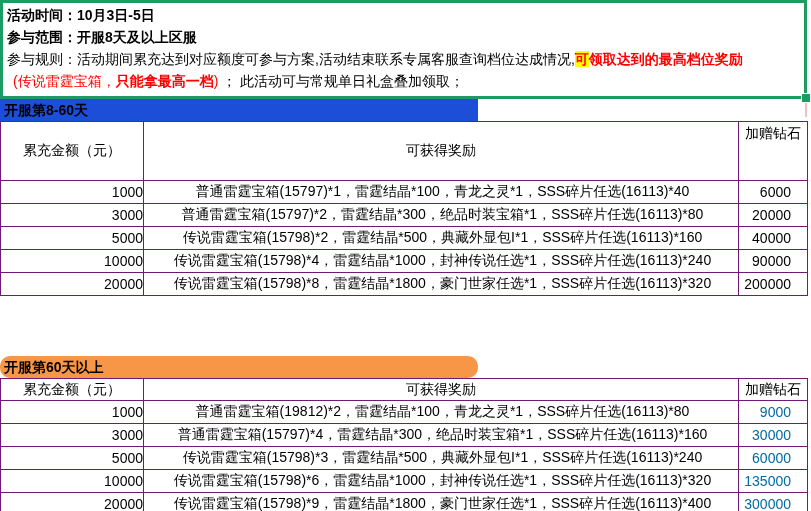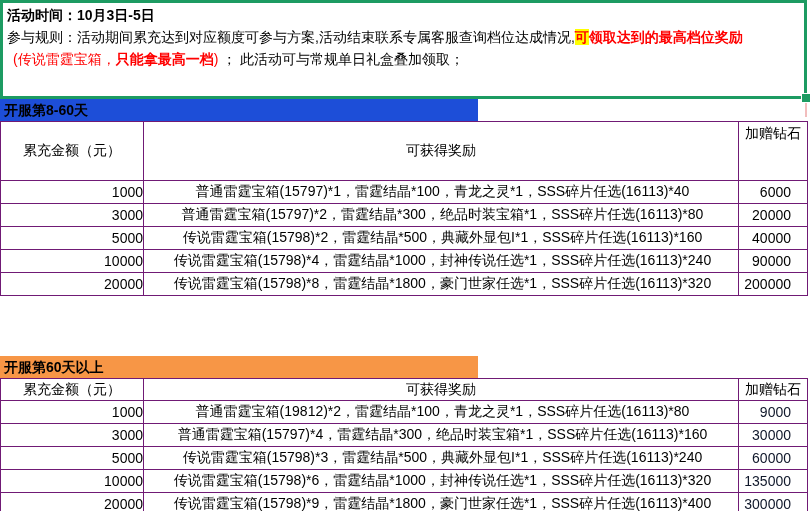--- a/index.html
+++ b/index.html
@@ -10,42 +10,43 @@
   .line4{text-indent:6px;}
   .red{color:#ff0000;}
   .bold{font-weight:bold;}
   .hl{background:#ffff00;}
   .handle{position:absolute;left:801px;top:93px;width:10px;height:10px;background:#1d9b62;
           border:1px solid #ffffff;box-sizing:border-box;}
   .pinkline{position:absolute;left:805px;top:103px;width:2px;height:14px;background:#f2bdbd;}
   .bar{position:absolute;left:0;width:478px;height:22px;line-height:22px;font-weight:bold;
        padding-left:4px;box-sizing:border-box;white-space:nowrap;}
   .bar-green{top:99px;background:#1d4ed8;}
-  .bar-orange{top:356px;background:#f79646;}
+  .bar-orange{top:356px;background:#f79646;border-radius:10px;}
   table.grid{position:absolute;left:0;border-collapse:collapse;table-layout:fixed;width:807px;}
   .t1{top:121px;}
   .t2{top:378px;}
   .grid td{border:1px solid #701a75;padding:0;overflow:hidden;white-space:nowrap;height:22px;
            vertical-align:middle;}
   .t1 tr.hrow td{height:55px;}
   .t2 tr.hrow td{height:21px;}
   tr.hrow td{text-align:center;}
   .t1 td.bonus-h{vertical-align:top;padding-top:3px;}
   td.amount{text-align:right;}
   td.reward{text-align:center;padding-left:3px;}
   td.bonus{text-align:right;padding-right:16px;}
-  .t2 td.bonus{color:#0f172a;}
+  .t2 td.bonus{color:#0369a1;}
 </style>
 </head>
 <body>
 
 <div class="sheet">
 
   <div class="info-box">
     <div class="bold">活动时间：10月3日-5日</div>
+    <div class="bold">参与范围：开服8天及以上区服</div>
     <div><span>参与规则：活动期间累充达到对应额度可参与方案,活动结束联系专属客服查询档位达成情况,</span><span class="red bold hl">可</span><span class="red bold">领取达到的最高档位奖励</span></div>
     <div class="line4"><span class="red">(传说雷霆宝箱，</span><span class="red bold">只能拿最高一档</span><span class="red">) </span><span>； 此活动可与常规单日礼盒叠加领取；</span></div>
   </div>
 
   <div class="handle"></div>
   <div class="pinkline"></div>
 
   <div class="bar bar-green">开服第8-60天</div>
 
   <table class="grid t1">

